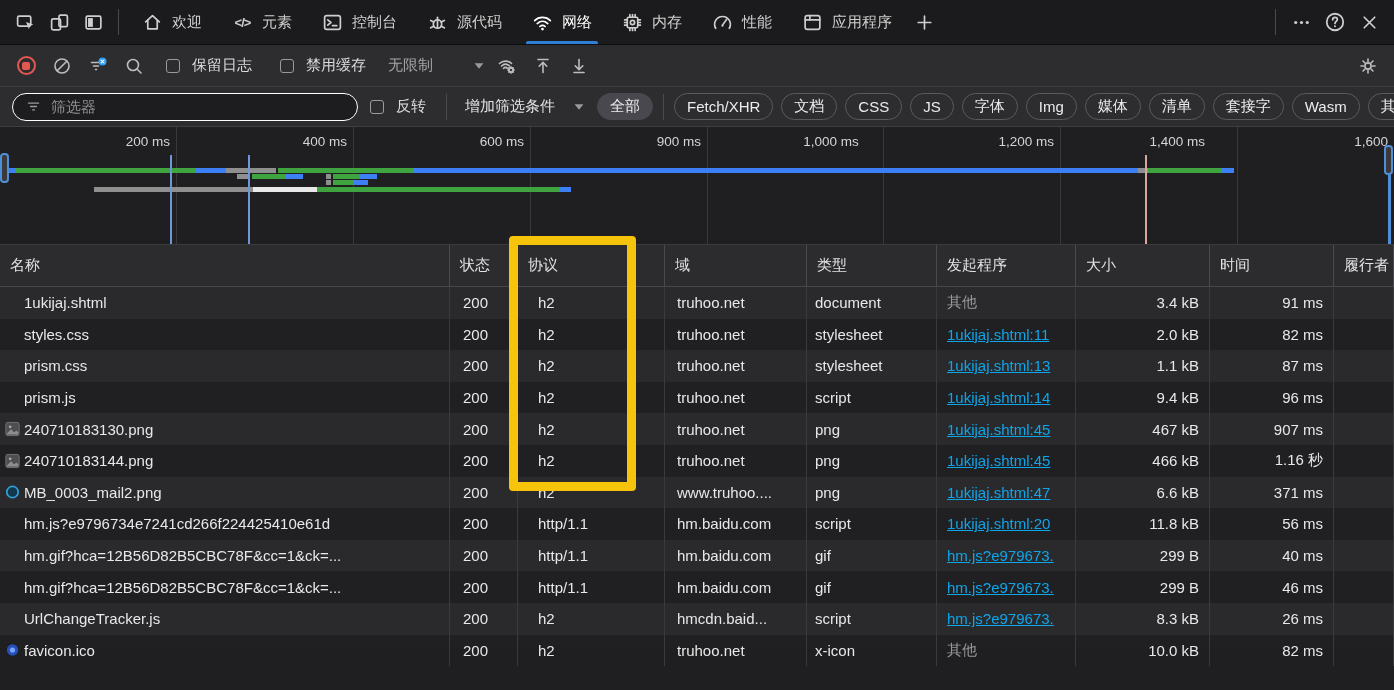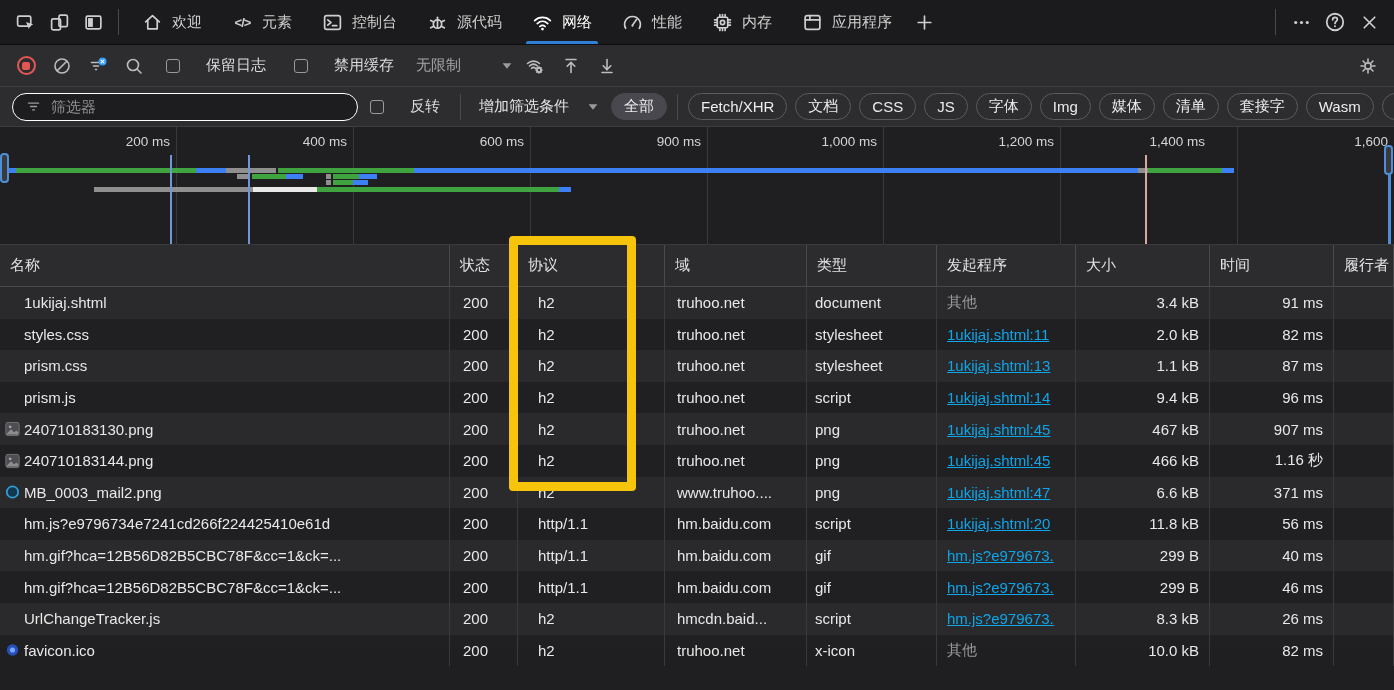--- a/index.html
+++ b/index.html
@@ -20,21 +20,21 @@
   .txtic{font-size:13px;font-weight:bold;letter-spacing:-1px}
   .spacer{flex:1}
   .help-q svg{width:22px;height:22px}
 
   
   .toolbar{height:42px;background:#2d2d30;display:flex;align-items:center;padding:0 10px;gap:4px;border-bottom:1px solid #3e3e42}
   .tool-ic{width:32px;height:30px;display:flex;align-items:center;justify-content:center;color:#bdbdbd;flex:0 0 auto}
   .tool-ic svg{width:20px;height:20px}
   .rec-outer{width:19px;height:19px;border:2.5px solid #e25752;border-radius:50%;display:flex;align-items:center;justify-content:center}
   .rec-inner{width:8px;height:8px;background:#e25752;border-radius:2px}
-  .check{display:flex;align-items:center;gap:26px;color:#dcdcdc;margin:0 12px;white-space:nowrap}
+  .check{display:flex;align-items:center;gap:12px;color:#dcdcdc;margin:0 12px;white-space:nowrap}
   .cb{width:14px;height:14px;border:1.5px solid #9a9a9e;border-radius:3px;background:transparent;flex:0 0 auto}
   .throttle{display:flex;align-items:center;gap:38px;color:#a3a3a3;margin-left:6px;white-space:nowrap}
   .mlauto{margin-left:auto}
 
   .filterbar{height:40px;background:#2d2d30;display:flex;align-items:center;padding:0 12px;gap:10px;border-bottom:1px solid #3e3e42}
   .filter-input{width:346px;height:28px;background:#1d1d20;border:1px solid #ffffff;border-radius:14px;display:flex;align-items:center;gap:9px;padding:0 12px;color:#8f8f8f;flex:0 0 auto}
   .filter-input svg{width:17px;height:17px;color:#9a9a9e}
   .filter-input input{background:transparent;border:none;outline:none;color:#bdbdbd;font:inherit;width:100%}
   .filter-input input::placeholder{color:#8f8f8f}
   .morefilters{display:flex;align-items:center;gap:16px;color:#e4e4e4;white-space:nowrap}
@@ -148,37 +148,37 @@
               <path d="M7.5 13.8 C9 12.4 11 12.4 12.5 13.8"></path>
               <circle cx="10" cy="16.3" r="1.3" fill="currentColor" stroke="none"></circle>
             </svg>
           </span>
     <span class="tab-label">网络</span>
   </div>
 
   <div class="tab">
     <span class="tab-ic">
             <svg viewBox="0 0 20 20" width="100%" height="100%" fill="none" stroke="currentColor" stroke-width="1.6" stroke-linecap="round" stroke-linejoin="round">
+              <rect x="5" y="5" width="10" height="10" rx="1.5"></rect>
+              <circle cx="10" cy="10" r="2"></circle>
+              <path d="M7.5 2.5 V5 M10 2.5 V5 M12.5 2.5 V5 M7.5 15 V17.5 M10 15 V17.5 M12.5 15 V17.5 M2.5 7.5 H5 M2.5 10 H5 M2.5 12.5 H5 M15 7.5 H17.5 M15 10 H17.5 M15 12.5 H17.5"></path>
+            </svg>
+          </span>
+    <span class="tab-label">内存</span>
+  </div>
+
+  <div class="tab">
+    <span class="tab-ic">
+            <svg viewBox="0 0 20 20" width="100%" height="100%" fill="none" stroke="currentColor" stroke-width="1.6" stroke-linecap="round" stroke-linejoin="round">
               <path d="M3.5 15.5 A7.5 7.5 0 1 1 16.5 15.5"></path>
               <path d="M10 12.5 L14 7"></path>
               <circle cx="10" cy="13" r="1" fill="currentColor" stroke="none"></circle>
             </svg>
           </span>
     <span class="tab-label">性能</span>
-  </div>
-
-  <div class="tab">
-    <span class="tab-ic">
-            <svg viewBox="0 0 20 20" width="100%" height="100%" fill="none" stroke="currentColor" stroke-width="1.6" stroke-linecap="round" stroke-linejoin="round">
-              <rect x="5" y="5" width="10" height="10" rx="1.5"></rect>
-              <circle cx="10" cy="10" r="2"></circle>
-              <path d="M7.5 2.5 V5 M10 2.5 V5 M12.5 2.5 V5 M7.5 15 V17.5 M10 15 V17.5 M12.5 15 V17.5 M2.5 7.5 H5 M2.5 10 H5 M2.5 12.5 H5 M15 7.5 H17.5 M15 10 H17.5 M15 12.5 H17.5"></path>
-            </svg>
-          </span>
-    <span class="tab-label">内存</span>
   </div>
 
   <div class="tab">
     <span class="tab-ic">
             <svg viewBox="0 0 20 20" width="100%" height="100%" fill="none" stroke="currentColor" stroke-width="1.6" stroke-linecap="round" stroke-linejoin="round">
               <rect x="3" y="3.5" width="14" height="13" rx="2"></rect>
               <path d="M3 7.5 H17"></path>
               <path d="M7.5 3.5 V7.5"></path>
             </svg>
           </span>
@@ -341,21 +341,21 @@
   <div class="overview" id="overview">
       <div class="grid-v" style="left: 176px;"></div>
       <div class="tick-label" style="left: 78px;">200 ms</div>
       <div class="grid-v" style="left: 353px;"></div>
       <div class="tick-label" style="left: 255px;">400 ms</div>
       <div class="grid-v" style="left: 530px;"></div>
       <div class="tick-label" style="left: 432px;">600 ms</div>
       <div class="grid-v" style="left: 707px;"></div>
       <div class="tick-label" style="left: 609px;">900 ms</div>
       <div class="grid-v" style="left: 883px;"></div>
-      <div class="tick-label" style="left: 785px;">1,000 ms</div>
+      <div class="tick-label" style="left: 785px; text-align: center;">1,000 ms</div>
       <div class="grid-v" style="left: 1060px;"></div>
       <div class="tick-label" style="left: 962px;">1,200 ms</div>
       <div class="grid-v" style="left: 1237px;"></div>
       <div class="tick-label" style="left: 1113px;">1,400 ms</div>
       <div class="tick-label" style="left: 1296px;">1,600</div>
       <div class="wbar" style="left: 8px; top: 41px; width: 8px; background: rgb(61, 127, 245);"></div>
       <div class="wbar" style="left: 16px; top: 41px; width: 180px; background: rgb(63, 163, 63);"></div>
       <div class="wbar" style="left: 196px; top: 41px; width: 30px; background: rgb(61, 127, 245);"></div>
       <div class="wbar" style="left: 226px; top: 41px; width: 50px; background: rgb(143, 143, 143);"></div>
       <div class="wbar" style="left: 278px; top: 41px; width: 24px; background: rgb(63, 163, 63);"></div>

